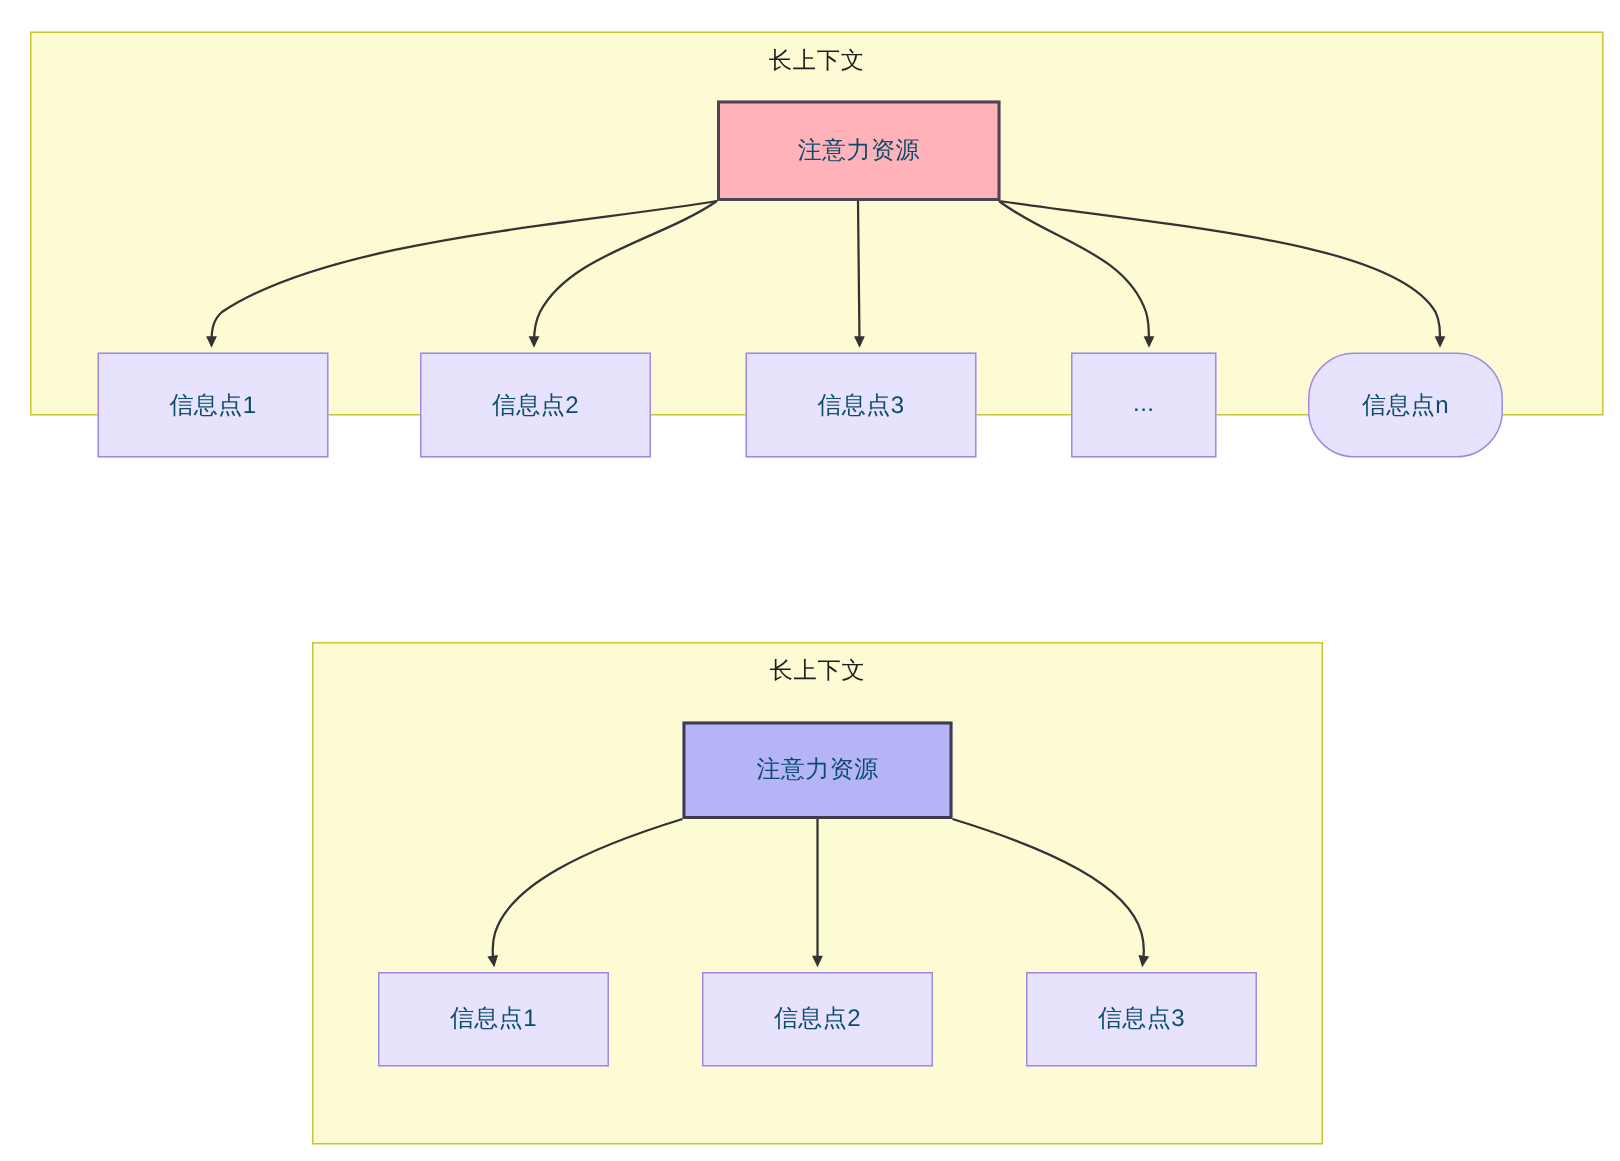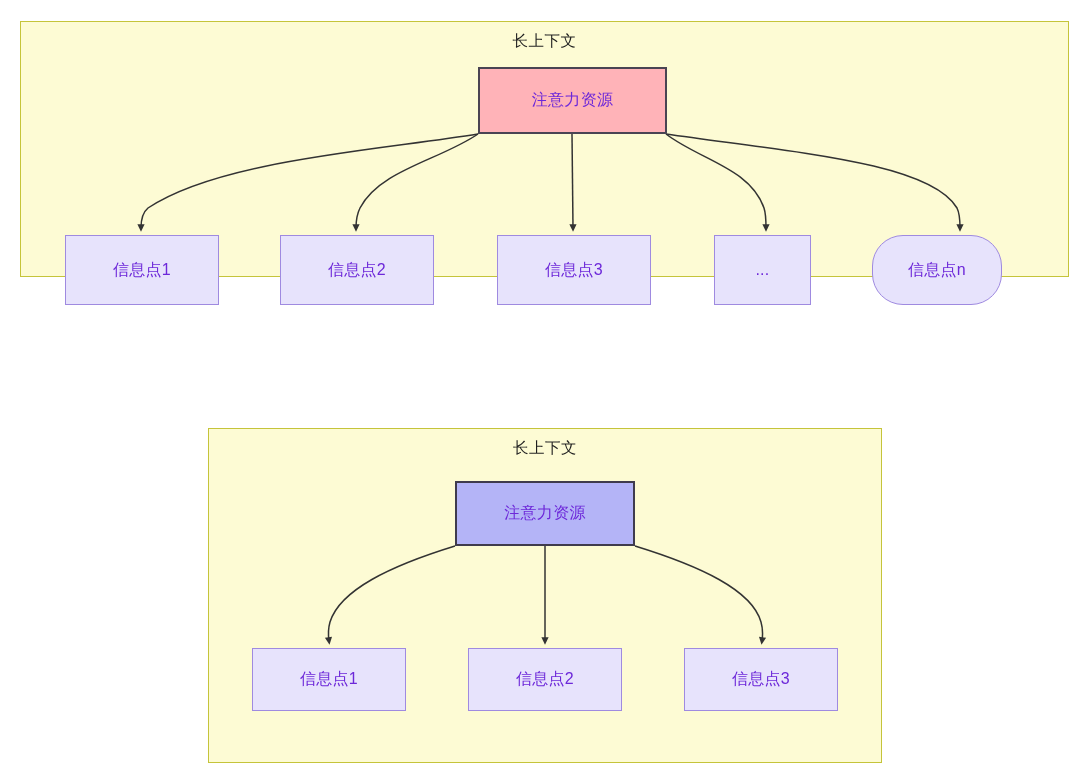--- a/index.html
+++ b/index.html
@@ -50,21 +50,21 @@
     letter-spacing: 0.5px;
     line-height: 20px;
   }
   .node {
     position: absolute;
     box-sizing: border-box;
     display: flex;
     align-items: center;
     justify-content: center;
     font-size: 16px;
-    color: #6d28d9;
+    color: #0c4a6e;
     letter-spacing: 0.3px;
   }
   .node-root-pink {
     background: #ffb3b8;
     border: 2.5px solid #4a4453;
   }
   .node-root-blue {
     background: #b4b4f7;
     border: 2.5px solid #3f3b4d;
   }

